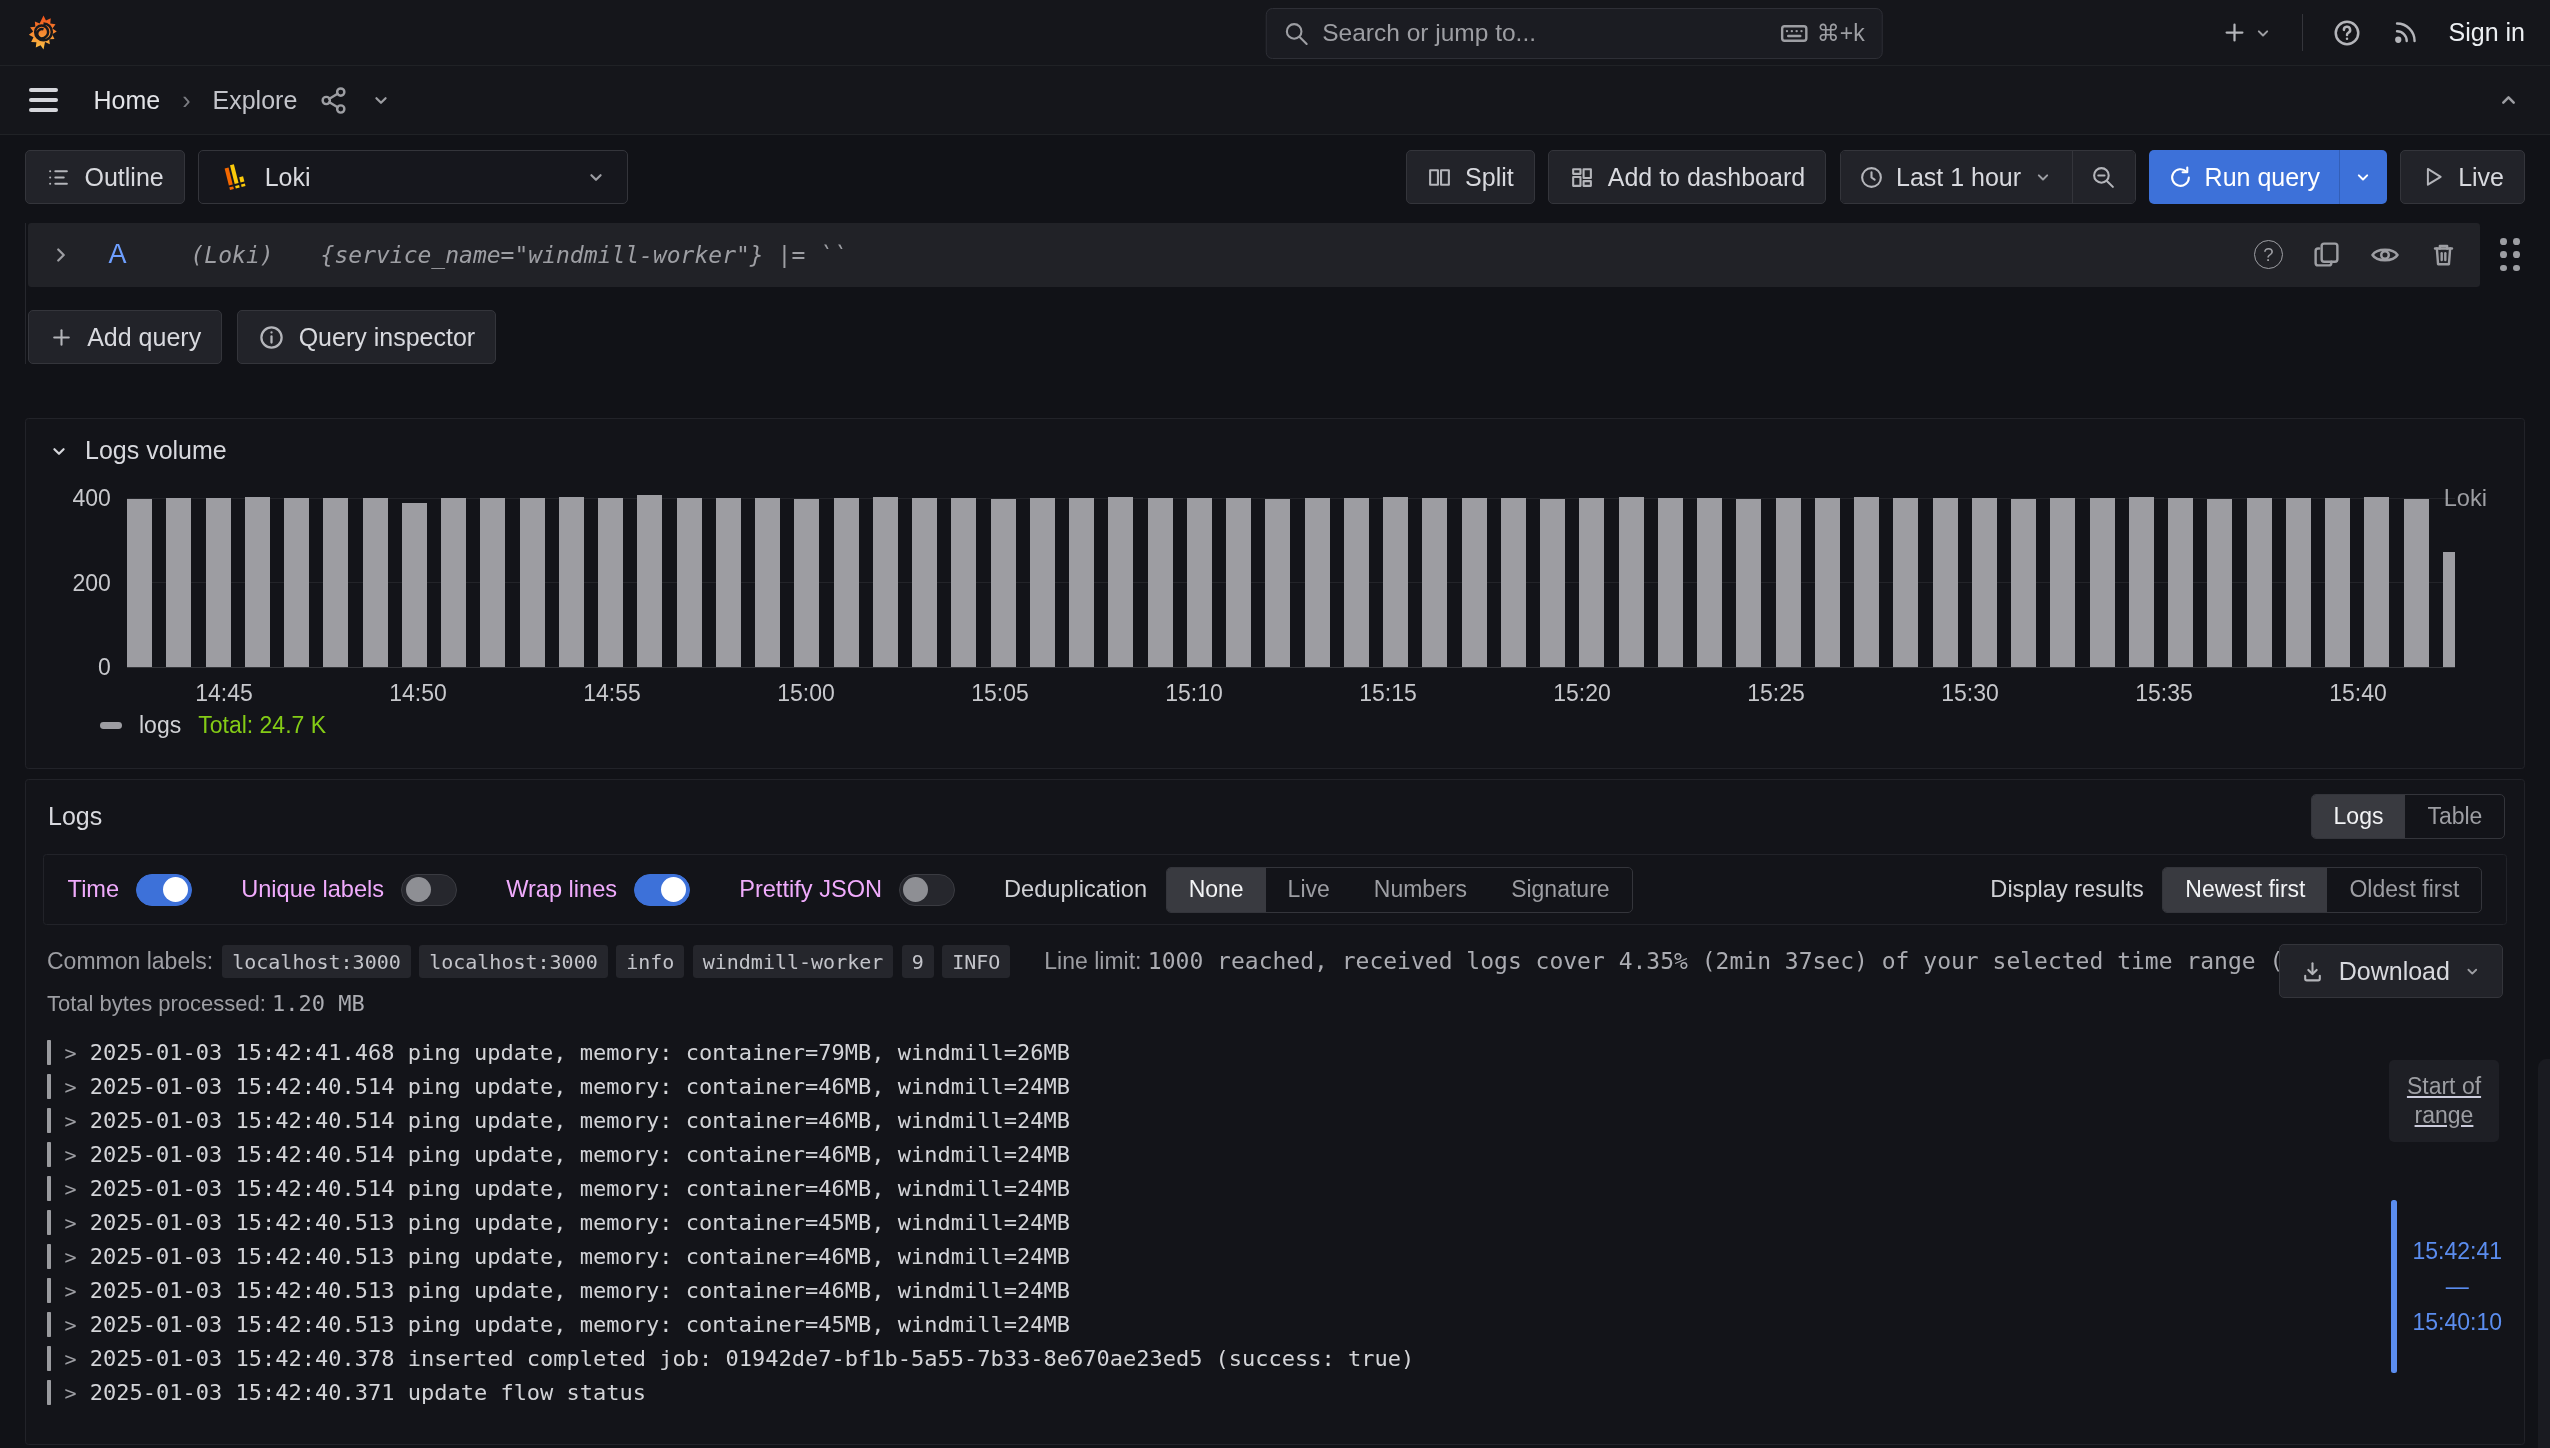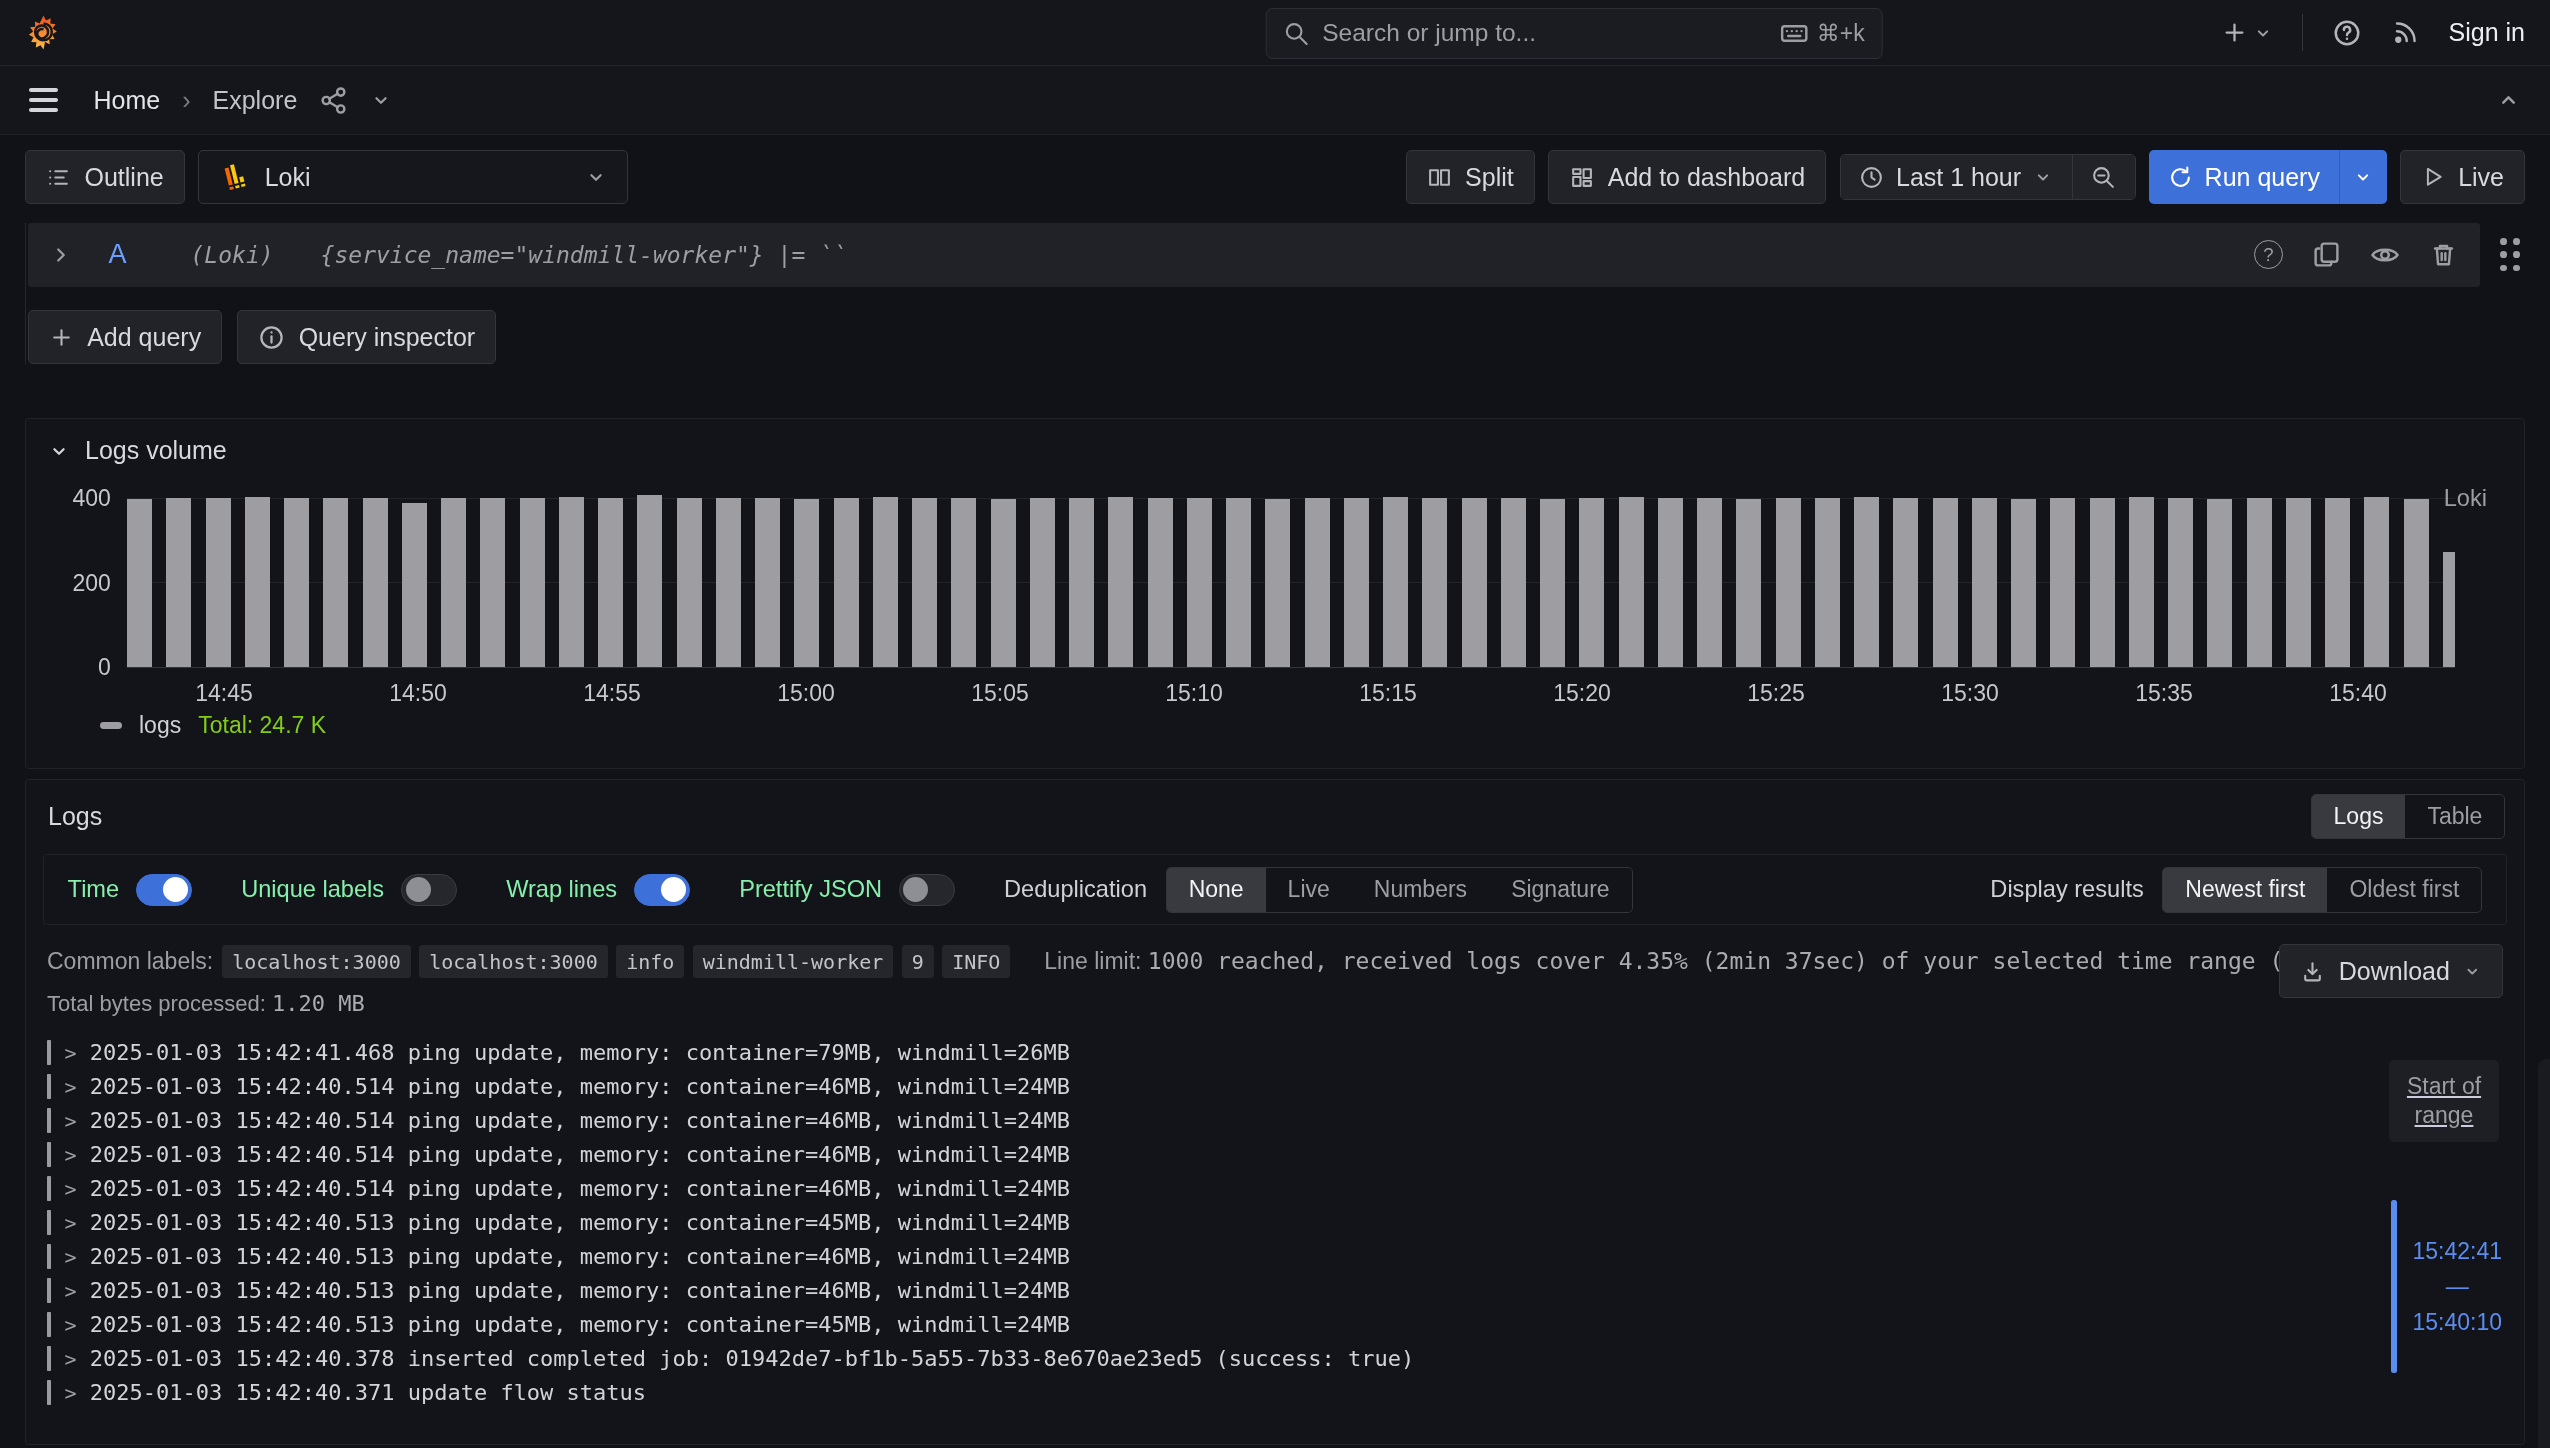--- a/index.html
+++ b/index.html
@@ -37,21 +37,21 @@
   
   .page { padding:0 25px; }
   .toolbar { margin-top:15px; display:flex; align-items:center; }
   .btn { display:inline-flex; align-items:center; gap:13.5px; height:54px; padding:0 20px;
     background:#222329; border:0.8px solid #34353b; border-radius:5px; color:#d8d9de;
     font-size:25px; cursor:pointer; white-space:nowrap; }
   .btn svg { flex:none; }
   .ds-picker { width:430px; margin-left:13.5px; background:#16171d; justify-content:flex-start; }
   .ds-picker .chev-end { margin-left:auto; }
   .toolbar-right { margin-left:auto; display:flex; align-items:center; gap:13.5px; }
-  .time-group { display:inline-flex; height:46px; border:0.8px solid #34353b; border-radius:5px; overflow:hidden; }
+  .time-group { display:inline-flex; height:54px; border:0.8px solid #34353b; border-radius:5px; overflow:hidden; }
   .time-group .seg { display:flex; align-items:center; gap:11.8px; padding:0 18.6px; background:#222329; color:#d8d9de; cursor:pointer; }
   .time-group .seg + .seg { border-left:0.8px solid #34353b; }
   .run-group { display:inline-flex; height:54px; border-radius:5px; overflow:hidden; }
   .run-group .seg { display:flex; align-items:center; gap:11.8px; padding:0 18.6px; background:var(--accent,#3d71d9); color:#fff; cursor:pointer; }
   .run-group .seg.caret { border-left:0.8px solid #335fb8; padding:0 13.5px; }
 
   
   .query-wrap { margin-top:18.6px; border-left:0.8px solid #26272d; padding-left:1.7px; }
   .query-line { display:flex; align-items:center; gap:15px; }
   .query-row { flex:1; height:64px; background:#212227; border-radius:3.4px;
@@ -90,21 +90,21 @@
   .logs-panel { margin-top:10px; height:666px; overflow:hidden; }
   .logs-head { display:flex; align-items:center; padding:13.5px 18.6px 0 22px; }
   .logs-head .title { font-size:25px; font-weight:500; color:#d8d9de; }
   .seg-group { display:inline-flex; border:0.8px solid #34353b; border-radius:5px; overflow:hidden; }
   .seg-opt { padding:8.4px 22px; font-size:23px; color:#9d9ea3; cursor:pointer; background:transparent; }
   .seg-opt.active { background:#393a40; color:#f2f3f5; font-weight:500; }
   .logs-head .seg-group { margin-left:auto; }
 
   .controls { margin:15px 17px 0 17px; border:0.8px solid #222329; border-radius:3.4px;
     height:71px; display:flex; align-items:center; padding:0 23.6px; gap:49px; }
-  .toggle-group { display:flex; align-items:center; gap:17px; font-size:23.6px; color:#86efac; }
+  .toggle-group { display:flex; align-items:center; gap:17px; font-size:23.6px; color:#f0abfc; }
   .switch { width:56px; height:32px; border-radius:16px; background:#26272d; border:0.8px solid #3a3b41; position:relative; cursor:pointer; }
   .switch .knob { position:absolute; top:2.5px; left:3.4px; width:25px; height:25px; border-radius:50%; background:#8e8f94; }
   .switch.on { background:var(--accent,#3d71d9); border-color:var(--accent,#3d71d9); }
   .switch.on .knob { left:auto; right:3.4px; background:#fff; }
   .dedup-group, .order-group { display:flex; align-items:center; gap:18.6px; font-size:23.6px; color:#d0d1d5; }
   .controls .right { margin-left:auto; }
 
   .meta-row { margin:20px 21px 0 21px; display:flex; align-items:center; gap:9px;
     font-size:23px; color:#9d9ea3; flex-wrap:nowrap; }
   .badge { font-family:"DejaVu Sans Mono", monospace; font-size:20px; color:#c3c4ca;

